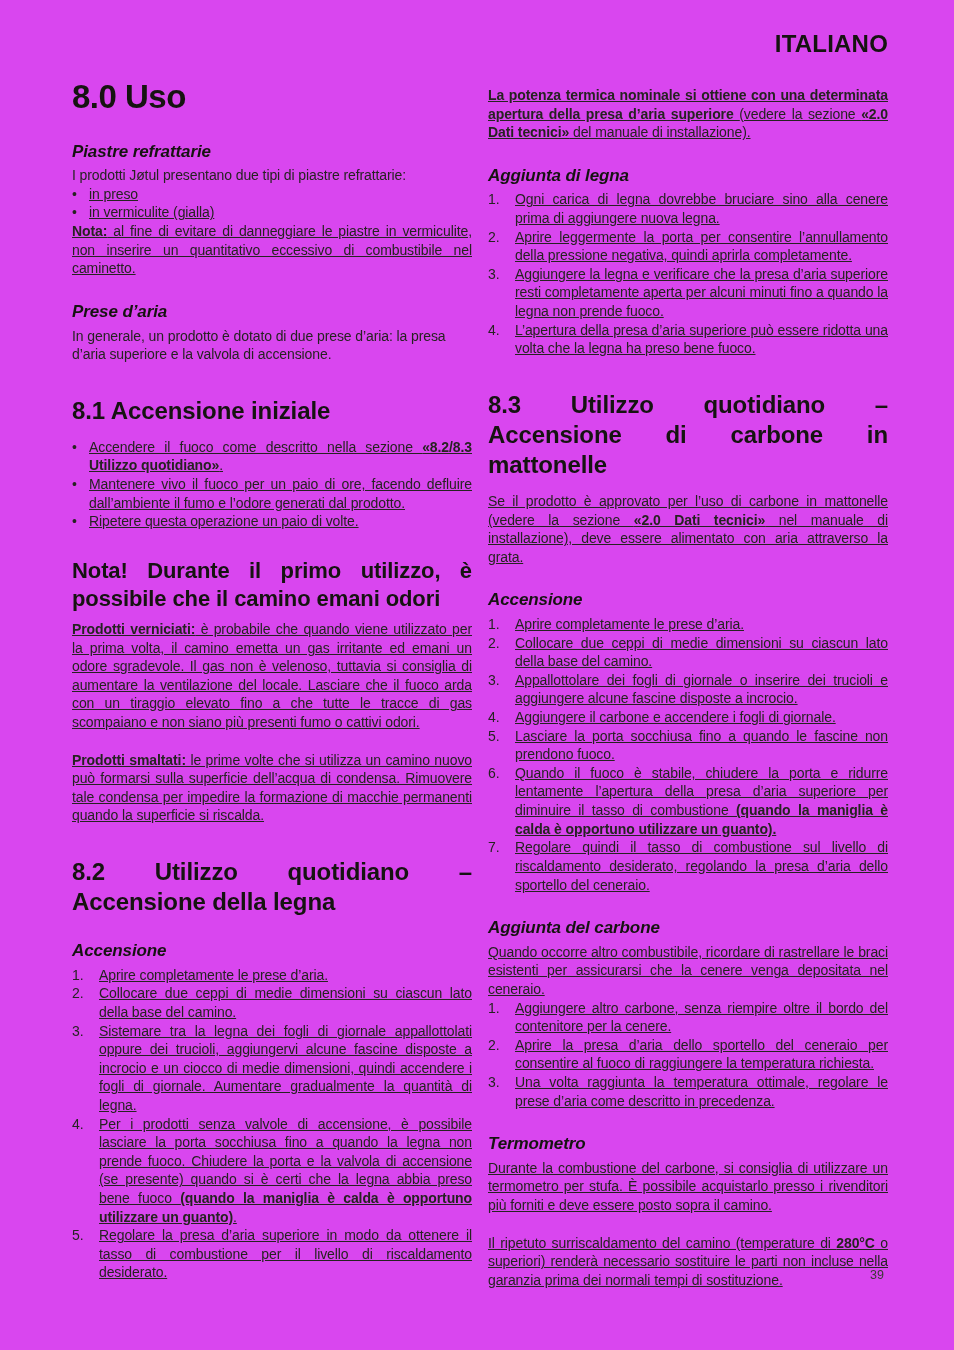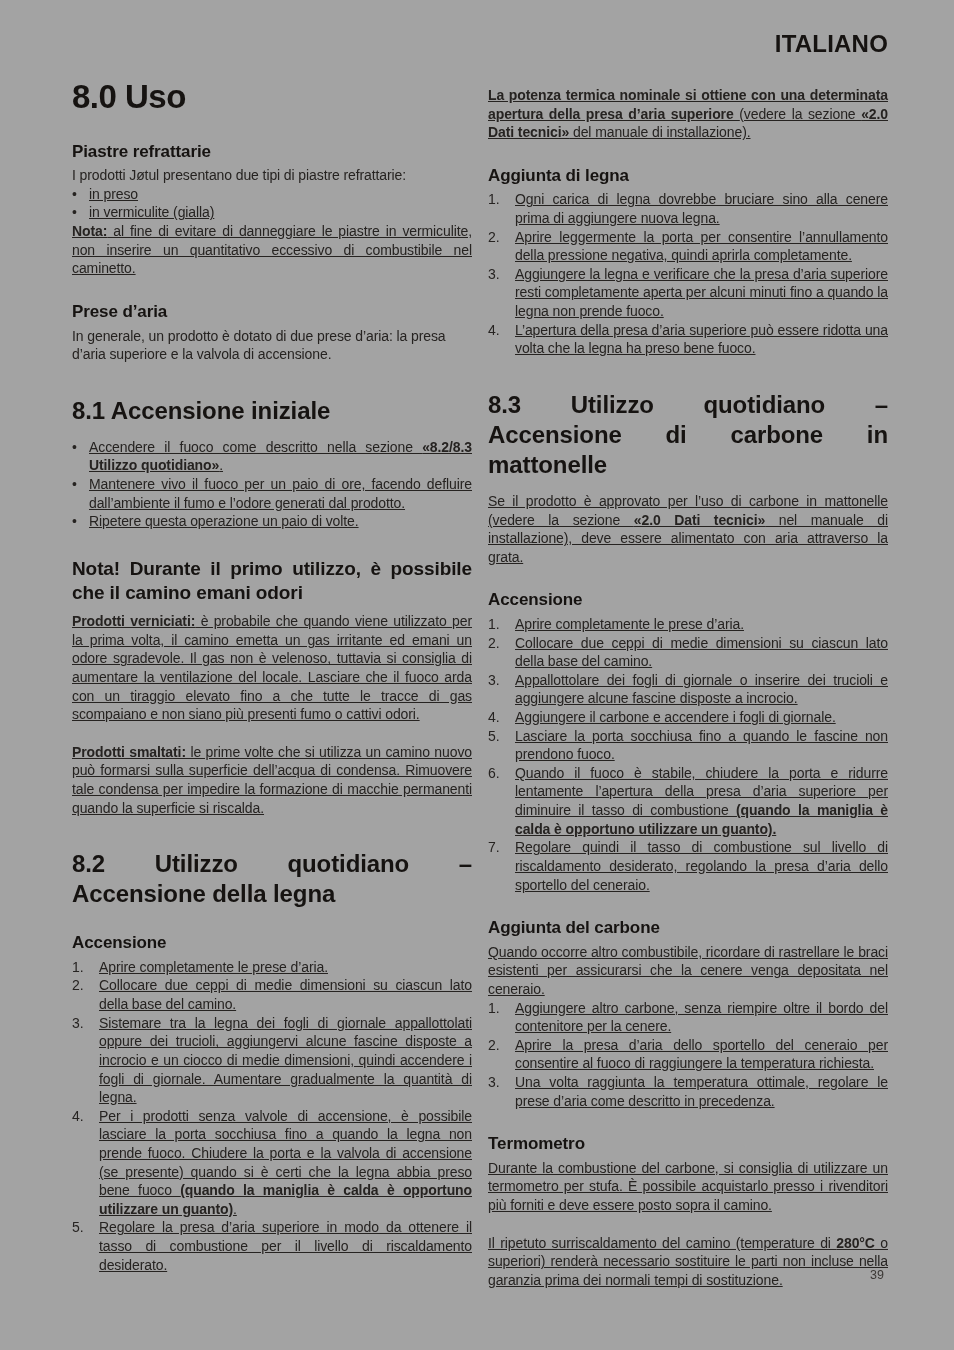--- a/index.html
+++ b/index.html
@@ -1,19 +1,19 @@
 <!DOCTYPE html>
 <html lang="it"><head>
 <meta charset="utf-8">
 <style>
   html,body { margin:0; padding:0; background:#e8e8e8; }
   .page {
     position:relative;
     width:954px; height:1350px;
-    background:#a3a3a3;
+    background:#d946ef;
     font-family:"Liberation Sans","DejaVu Sans",sans-serif;
     color:#262321;
     overflow:hidden;
     margin:0 auto;
   }
   .lang-header {
     position:absolute; top:30px; right:66px;
     font-size:24px; font-weight:bold; color:#161311;
     letter-spacing:0.2px;
   }
@@ -27,26 +27,26 @@
 
   .blk-title {
     font-size:33px; font-weight:bold; line-height:1.05;
     margin:0 0 26px 0; color:#161311; letter-spacing:-0.5px;
   }
   .blk-section {
     font-size:24px; font-weight:bold; line-height:1.25;
     margin:32px 0 12px 0; color:#161311; text-align:justify;
   }
   .blk-subsection {
-    font-size:19px; font-weight:bold; line-height:1.3;
+    font-size:22px; font-weight:bold; line-height:1.3;
     margin:26px 0 6px 0; color:#161311; text-align:justify;
   }
   .blk-heading {
     font-size:17px; font-weight:bold;
-    margin:23px 0 3px 0; color:#161311;
+    margin:23px 0 3px 0; color:#161311;font-style:italic;
   }
   .para { margin:0; }
   .just { text-align:justify;text-decoration:underline; }
   .spacer { height:19px; }
 
   .list { margin:0; }
   .li { display:flex; align-items:flex-start; }
   .marker { flex:0 0 auto; }
   .marker.bul { width:17px; }
   .marker.num { width:27px; }

